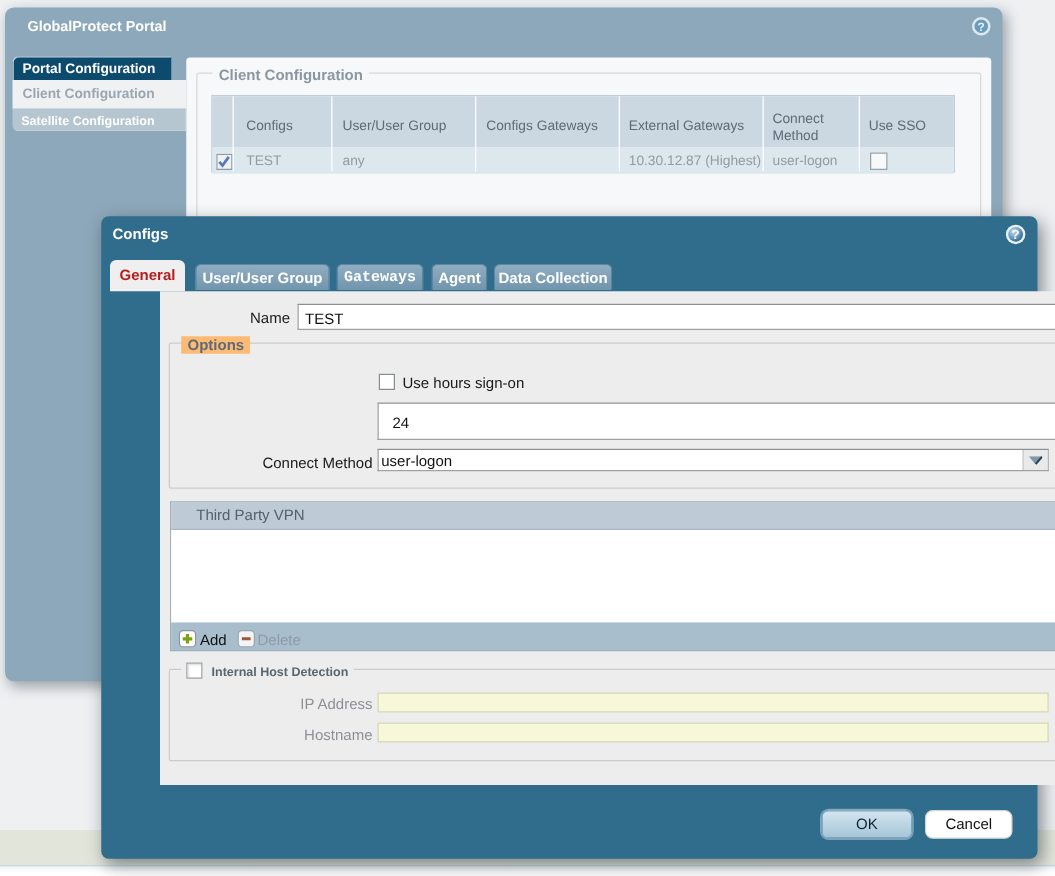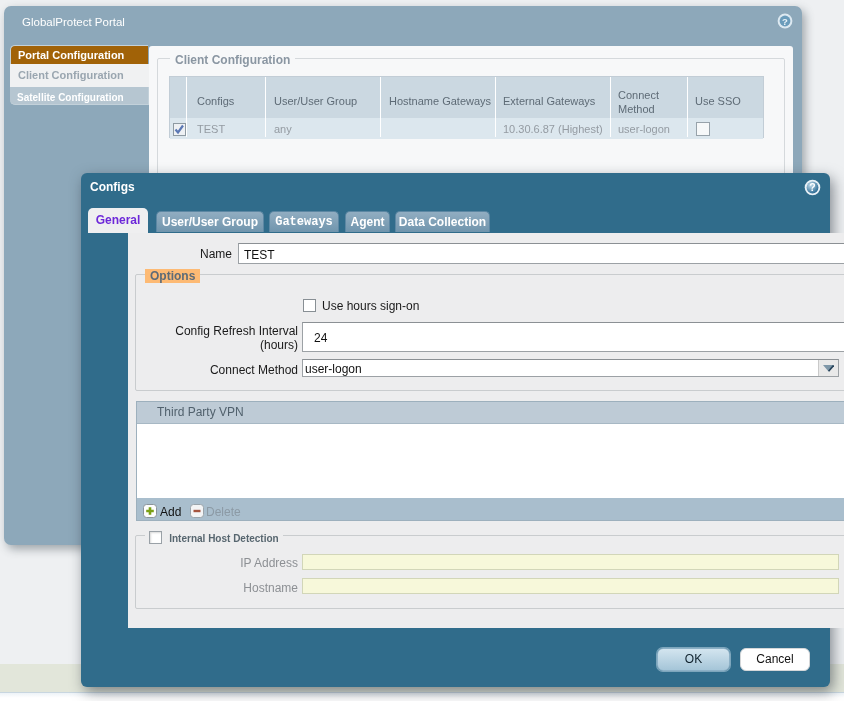--- a/index.html
+++ b/index.html
@@ -9,31 +9,31 @@
 .inp { position:absolute; background:#fff; border:1px solid #9ca1a5; border-top-color:#8b9094; font-size:12px; color:#111; }
 .yinp { background:#f7f8da; border:1px solid #d2d6b8; }
 .hdrlbl { position:absolute; font-size:11px; color:#5e6b76; }
 </style></head>
 <body>
 
 <div class="abs" style="left:0;top:664px;width:844px;height:29px;background:#e2e6da;"></div>
 <div class="abs" style="left:0;top:692px;width:844px;height:9px;background:linear-gradient(#edf3f7,#ffffff 60%);border-top:1px solid #c8d6e0;"></div>
 
 <div class="abs" id="backdlg" style="left:4px;top:6px;width:798px;height:539px;background:#8da8ba;border-radius:7px;box-shadow:3px 4px 10px rgba(60,70,80,0.45);">
-  <div class="abs" style="left:18px;top:10px;font-size:11.5px;font-weight:normal;color:#fff;">GlobalProtect Portal</div>
+  <div class="abs" style="left:18px;top:10px;font-size:11.5px;font-weight:bold;color:#fff;">GlobalProtect Portal</div>
 
   <svg class="abs" style="left:773px;top:7px;" width="16" height="16" viewBox="0 0 16 16">
     <circle cx="8" cy="8" r="7.4" fill="#dde9f1"></circle>
     <circle cx="8" cy="8" r="5.4" fill="#6b9cbb"></circle>
     <text x="8" y="11.6" font-size="9.5" font-weight="bold" fill="#eaf3f8" text-anchor="middle" font-family="Liberation Sans">?</text>
   </svg>
 
   <div class="abs" style="left:145px;top:40px;width:644px;height:491px;background:#f7f8f9;border-radius:3px;"></div>
 
-  <div class="abs" style="left:6px;top:39px;width:138px;height:19px;background:#a16207;border-radius:5px 0 0 0;border:1px solid #c3d1da;border-right:none;border-bottom:none;color:#fff;font-weight:bold;font-size:11px;line-height:18px;padding-left:7px;white-space:nowrap;">Portal Configuration</div>
+  <div class="abs" style="left:6px;top:39px;width:127px;height:19px;background:#0c4a6e;border-radius:5px 0 0 0;border:1px solid #c3d1da;border-right:none;border-bottom:none;color:#fff;font-weight:bold;font-size:11px;line-height:18px;padding-left:7px;white-space:nowrap;">Portal Configuration</div>
   <div class="abs" style="left:6px;top:58px;width:139px;height:23px;background:#f0f1f2;color:#9aa6b0;font-weight:bold;font-size:11px;line-height:23px;padding-left:8px;white-space:nowrap;">Client Configuration</div>
   <div class="abs" style="left:6px;top:81px;width:139px;height:18px;background:#b6c6d1;border-radius:0 0 0 5px;border:1px solid #c3d1da;border-left:none;border-top:none;color:#fff;font-weight:bold;font-size:10px;line-height:21px;padding-left:7px;white-space:nowrap;">Satellite Configuration</div>
 
   <div class="abs" style="left:153px;top:52px;width:628px;height:478px;border:1px solid #d5d9dc;border-radius:2px;"></div>
   <div class="abs" style="left:166px;top:54px;background:#f7f8f9;padding:0 5px;font-size:12px;font-weight:bold;color:#8a96a2;transform:translateY(-50%);">Client Configuration</div>
 
   <div class="abs" style="left:165px;top:70px;width:595px;height:62px;border:1px solid #c2cdd6;">
 
     <div class="abs" style="left:0;top:0;width:593px;height:41px;background:#cbd8e1;"></div>
 
@@ -41,68 +41,67 @@
 
     <div class="abs" style="left:16px;top:0;width:1px;height:60px;background:#ffffff;"></div>
     <div class="abs" style="left:95px;top:0;width:1px;height:60px;background:#ffffff;"></div>
     <div class="abs" style="left:210px;top:0;width:1px;height:60px;background:#ffffff;"></div>
     <div class="abs" style="left:325px;top:0;width:1px;height:60px;background:#ffffff;"></div>
     <div class="abs" style="left:440px;top:0;width:1px;height:60px;background:#ffffff;"></div>
     <div class="abs" style="left:517px;top:0;width:1px;height:60px;background:#ffffff;"></div>
 
     <div class="hdrlbl" style="left:27px;top:18px;">Configs</div>
     <div class="hdrlbl" style="left:104px;top:18px;">User/User Group</div>
-    <div class="hdrlbl" style="left:219px;top:18px;">Hostname Gateways</div>
+    <div class="hdrlbl" style="left:219px;top:18px;">Configs Gateways</div>
     <div class="hdrlbl" style="left:333px;top:18px;">External Gateways</div>
     <div class="hdrlbl" style="left:448px;top:11px;width:55px;line-height:14px;">Connect Method</div>
     <div class="hdrlbl" style="left:525px;top:18px;">Use SSO</div>
 
     <svg class="abs" style="left:3px;top:46px;" width="13" height="13" viewBox="0 0 13 13">
       <rect x="0.5" y="0.5" width="12" height="12" fill="#eef1f4" stroke="#8e9aa2"></rect>
       <path d="M2.5 6.5 L5 9.5 L10 2.5" stroke="#5b78b4" stroke-width="2.2" fill="none"></path>
     </svg>
     <div class="hdrlbl" style="left:27px;top:46px;color:#949ba2;">TEST</div>
     <div class="hdrlbl" style="left:104px;top:46px;color:#949ba2;text-align:right;">any</div>
-    <div class="hdrlbl" style="left:333px;top:46px;color:#949ba2;">10.30.6.87 (Highest)</div>
+    <div class="hdrlbl" style="left:333px;top:46px;color:#949ba2;">10.30.12.87 (Highest)</div>
     <div class="hdrlbl" style="left:448px;top:46px;color:#949ba2;">user-logon</div>
     <div class="abs" style="left:526px;top:45px;width:14px;height:14px;background:#f6f8f9;border:1px solid #97a2aa;"></div>
   </div>
 </div>
 
 <div class="abs" id="frontdlg" style="left:81px;top:173px;width:749px;height:514px;background:#306c8b;border-radius:6px;box-shadow:3px 5px 14px rgba(40,50,60,0.55);">
   <div class="abs" style="left:9px;top:7px;font-size:12px;font-weight:bold;color:#fff;">Configs</div>
 
   <svg class="abs" style="left:723px;top:6px;" width="17" height="17" viewBox="0 0 17 17">
     <defs>
         <radialGradient id="hg" cx="0.35" cy="0.3" r="0.8">
       <stop offset="0" stop-color="#c3dcec"></stop>
           <stop offset="1" stop-color="#1e618c"></stop>
     </radialGradient>
       </defs>
     <circle cx="8.5" cy="8.5" r="7.8" fill="#e9f1f7"></circle>
     <circle cx="8.5" cy="8.5" r="5.9" fill="url(#hg)"></circle>
     <text x="8.5" y="12.4" font-size="10.5" font-weight="bold" fill="#ffffff" text-anchor="middle" font-family="Liberation Sans">?</text>
   </svg>
 
-  <div class="abs" style="left:7px;top:35px;width:60px;height:25px;background:#efeff0;border-radius:5px 5px 0 0;color:#6d28d9;font-weight:bold;font-size:12px;text-align:center;line-height:25px;">General</div>
+  <div class="abs" style="left:7px;top:35px;width:60px;height:25px;background:#efeff0;border-radius:5px 5px 0 0;color:#b91c1c;font-weight:bold;font-size:12px;text-align:center;line-height:25px;">General</div>
   <div class="tab" style="left:75px;top:38px;width:108px;">User/User Group</div>
   <div class="tab" style="left:188px;top:38px;width:70px;font-family:Liberation Mono, monospace;">Gateways</div>
   <div class="tab" style="left:264px;top:38px;width:45px;">Agent</div>
   <div class="tab" style="left:314px;top:38px;width:95px;">Data Collection</div>
 
   <div class="abs" id="content" style="left:7px;top:60px;width:732px;height:395px;background:#ededee;margin-left:40px;">
 
     <div class="lbl" style="left:0px;top:14px;width:104px;">Name</div>
     <div class="inp" style="left:110px;top:10px;width:614px;height:21px;padding:4px 0 0 5px;">TEST</div>
 
     <div class="abs" style="left:7px;top:41px;width:716px;height:117px;border:1px solid #c9ccce;border-radius:2px;"></div>
     <div class="abs" style="left:17px;top:43px;background:#fdba74;padding:0 5px;font-size:12px;font-weight:bold;color:#5d6b77;transform:translateY(-50%);">Options</div>
     <div class="abs" style="left:175px;top:66px;width:13px;height:13px;background:#fff;border:1px solid #888f94;"></div>
     <div class="abs" style="left:194px;top:66px;font-size:12px;color:#1a1a1a;">Use hours sign-on</div>
-    <div class="lbl" style="left:0px;top:92px;width:170px;line-height:13.5px;">Config Refresh Interval<br>(hours)</div>
     <div class="inp" style="left:174px;top:89px;width:613px;height:30px;padding:8px 0 0 11px;">24</div>
     <div class="lbl" style="left:0px;top:130px;width:170px;">Connect Method</div>
     <div class="inp" style="left:174px;top:126px;width:537px;height:18px;padding:2px 0 0 2px;">user-logon</div>
     <div class="abs" style="left:690px;top:127px;width:20px;height:16px;background:#e9e9e9;border-left:1px solid #c9c9c9;"></div>
     <svg class="abs" style="left:695px;top:132px;" width="11" height="7" viewBox="0 0 11 7">
         <path d="M0 0 H11 L5.5 6.5 Z" fill="#7e97a8"></path>
         <path d="M10.6 0.4 L5.6 6.3" stroke="#27435a" stroke-width="1.6" fill="none"></path>
       </svg>
 
     <div class="abs" style="left:8px;top:168px;width:715px;height:120px;border:1px solid #9db0bd;">

